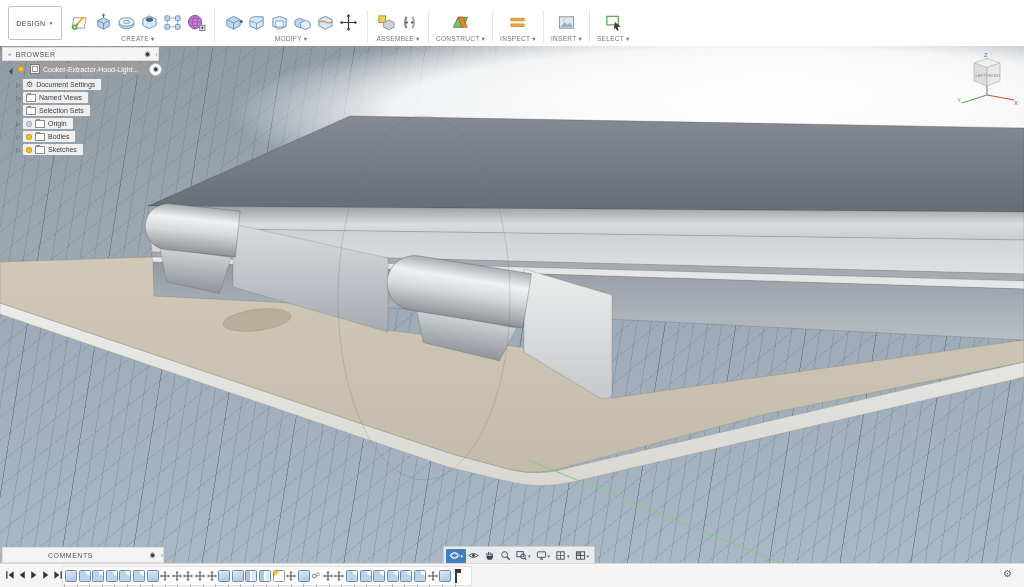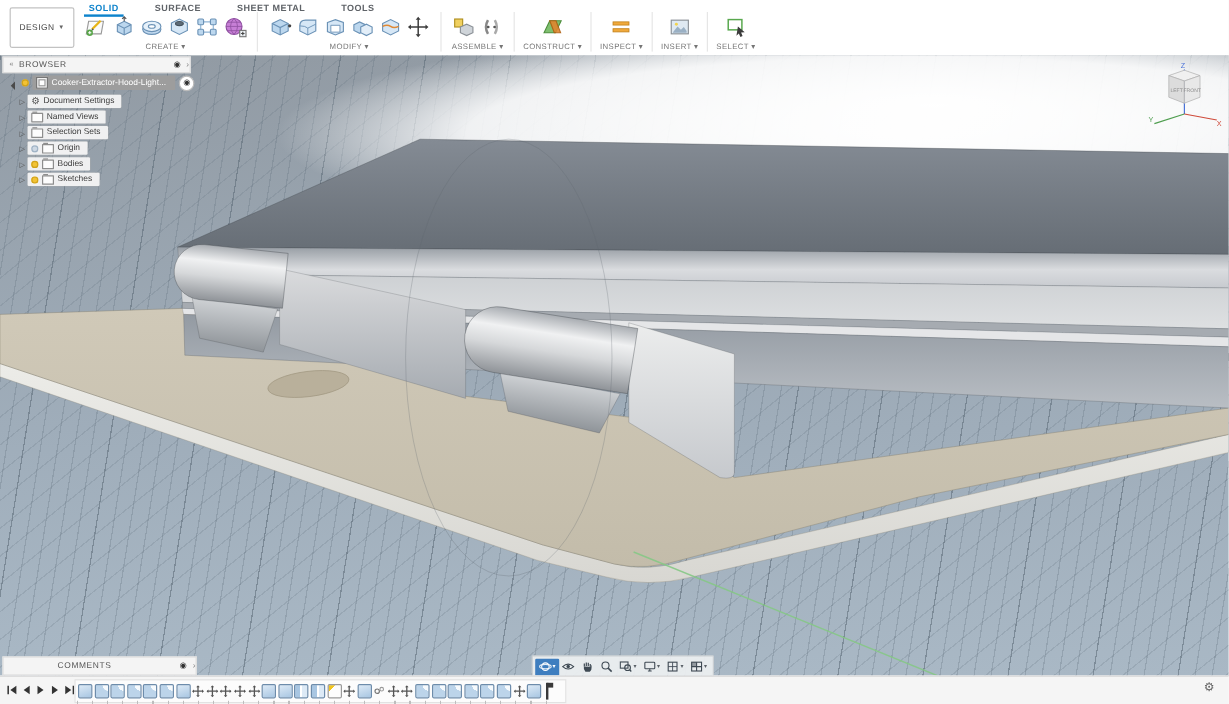--- a/index.html
+++ b/index.html
@@ -332,26 +332,20 @@
           <span class="ncaret">▾</span>
         </span>
       </div>
   </div>
 
   <div id="toolbar">
     <div id="design-btn">
       <span>DESIGN</span>
         <span class="caret">▼</span>
     </div>
-    <div id="tabsrow">
-        <span class="tab active">SOLID</span>
-        <span class="tab">SURFACE</span>
-        <span class="tab">SHEET METAL</span>
-        <span class="tab">TOOLS</span>
-      </div>
     <div id="groups">
         <div class="tgroup">
           <div class="ticons">
             <span class="tbtn">
               <svg viewBox="0 0 22 20">
                 <path d="M4 5 H17 L15 16 H2 Z" fill="#fafafa" stroke="#9a9a9a"></path>
                 <path d="M7 12 L14.5 4.5" stroke="#e7b416" stroke-width="2"></path>
                 <path d="M6.2 13.4 l1 -2.2 1.5 1.3 Z" fill="#555"></path>
                 <circle cx="5" cy="15" r="2.8" fill="#58a549"></circle>
                 <path d="M3.6 15 h2.8 M5 13.6 v2.8" stroke="#fff" stroke-width=".9"></path>

